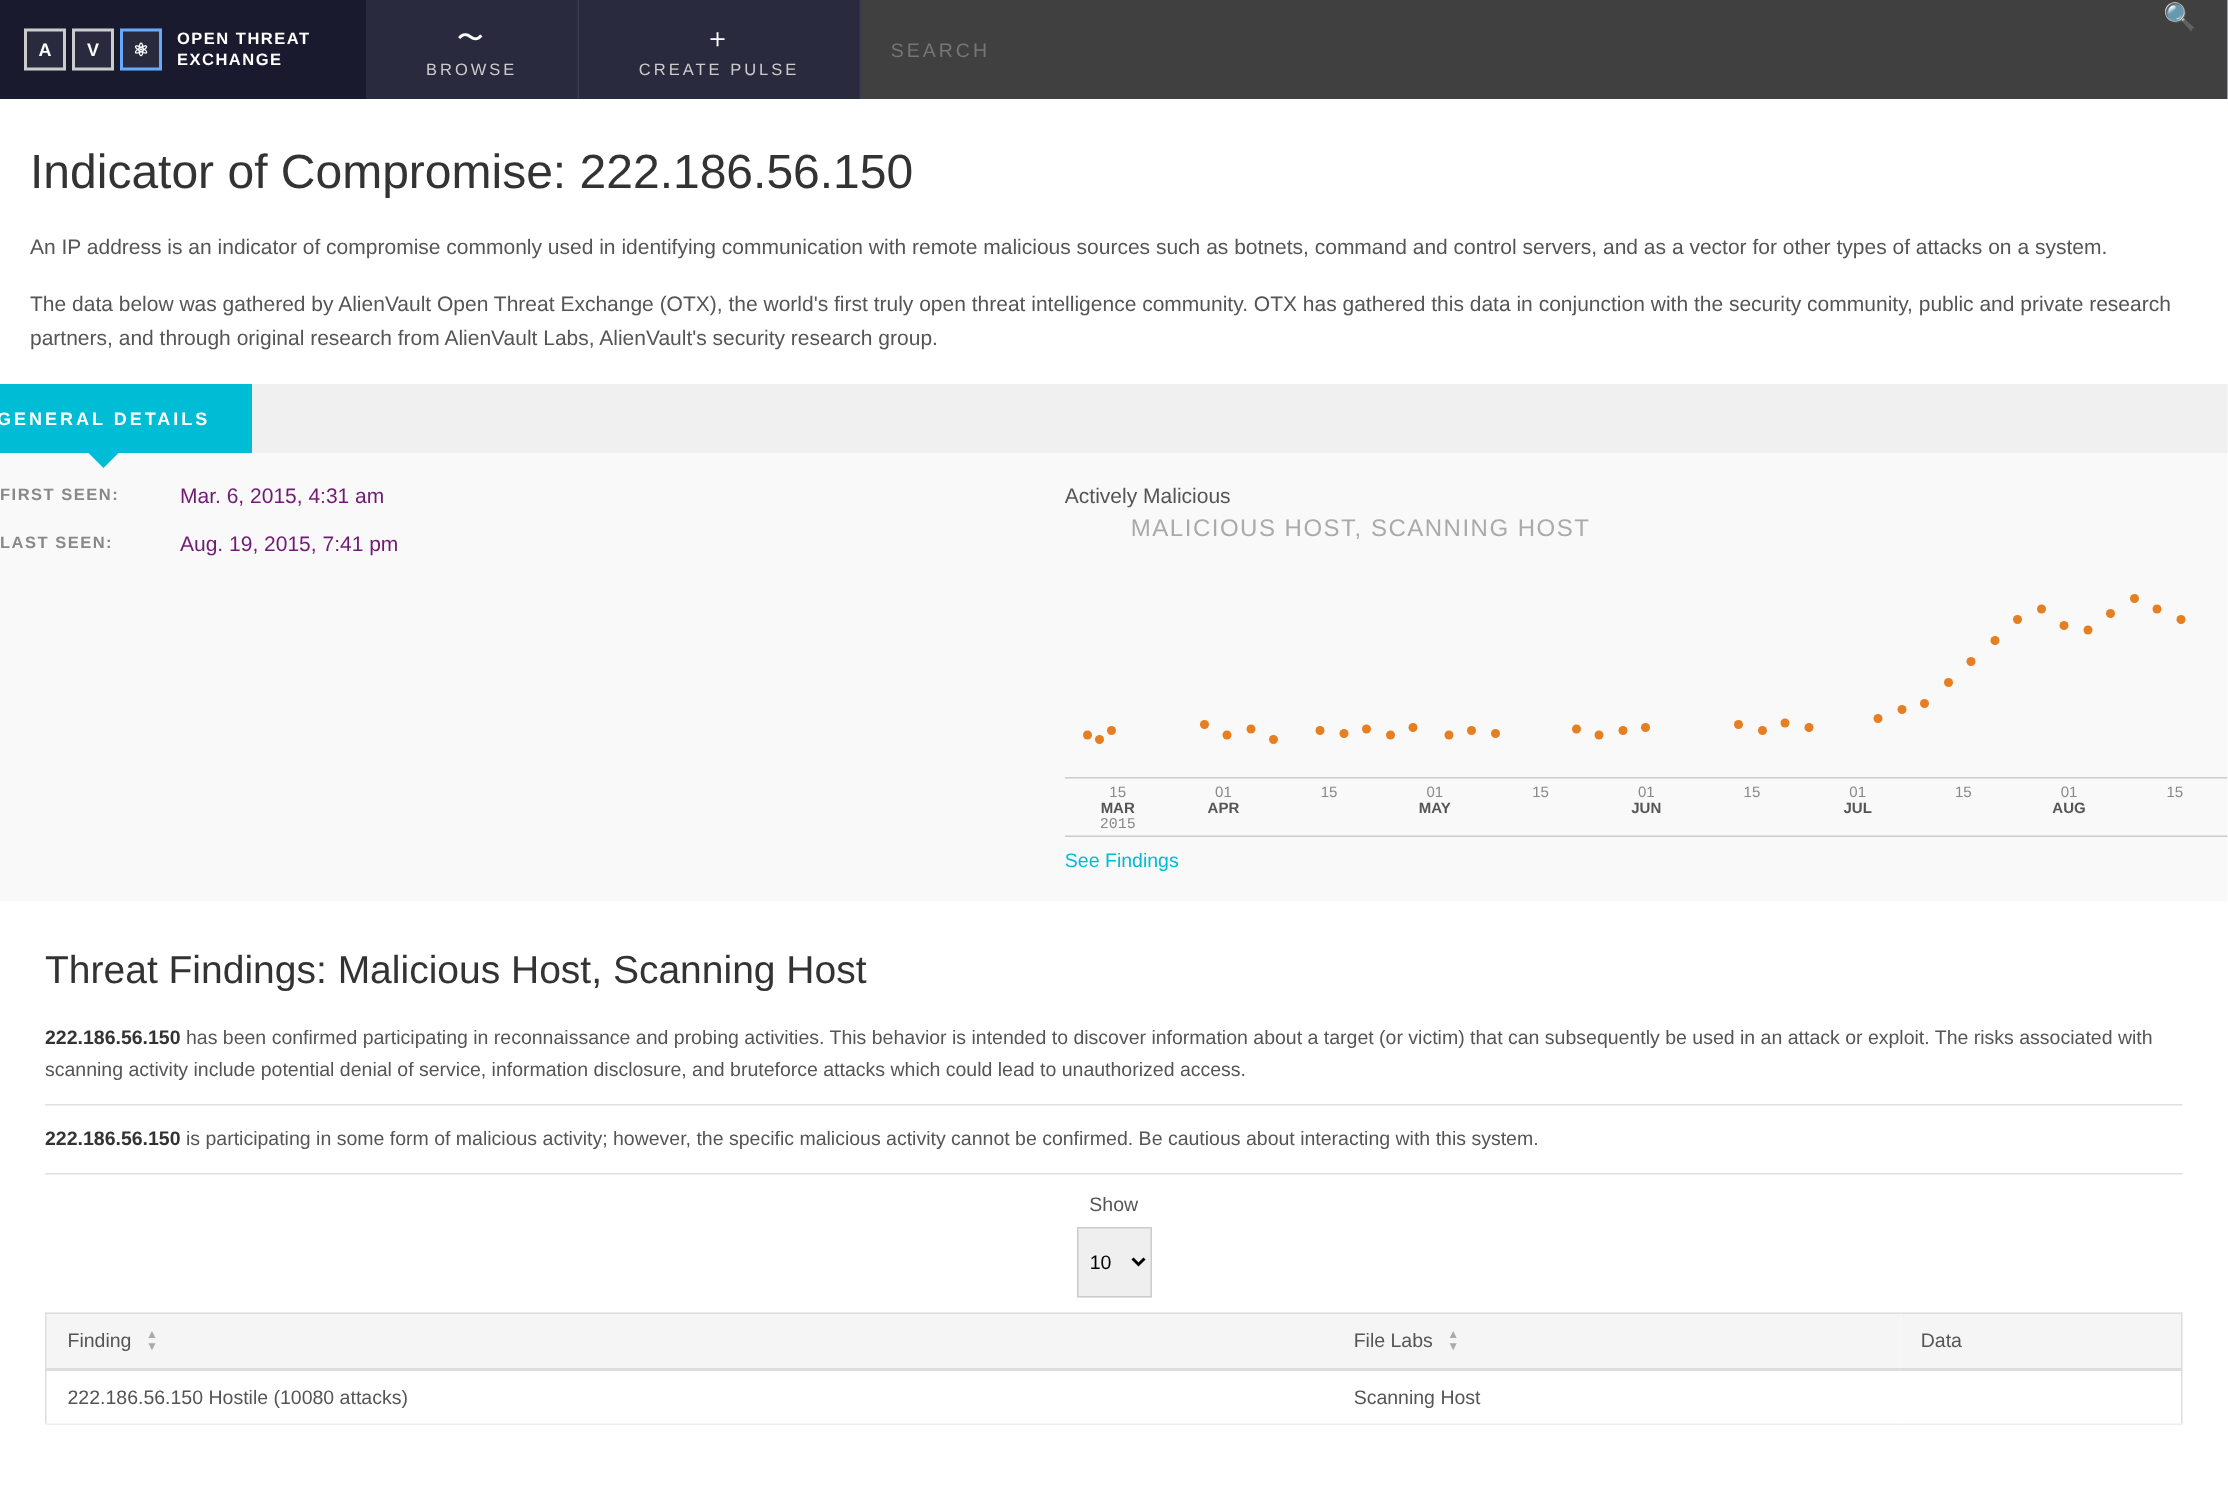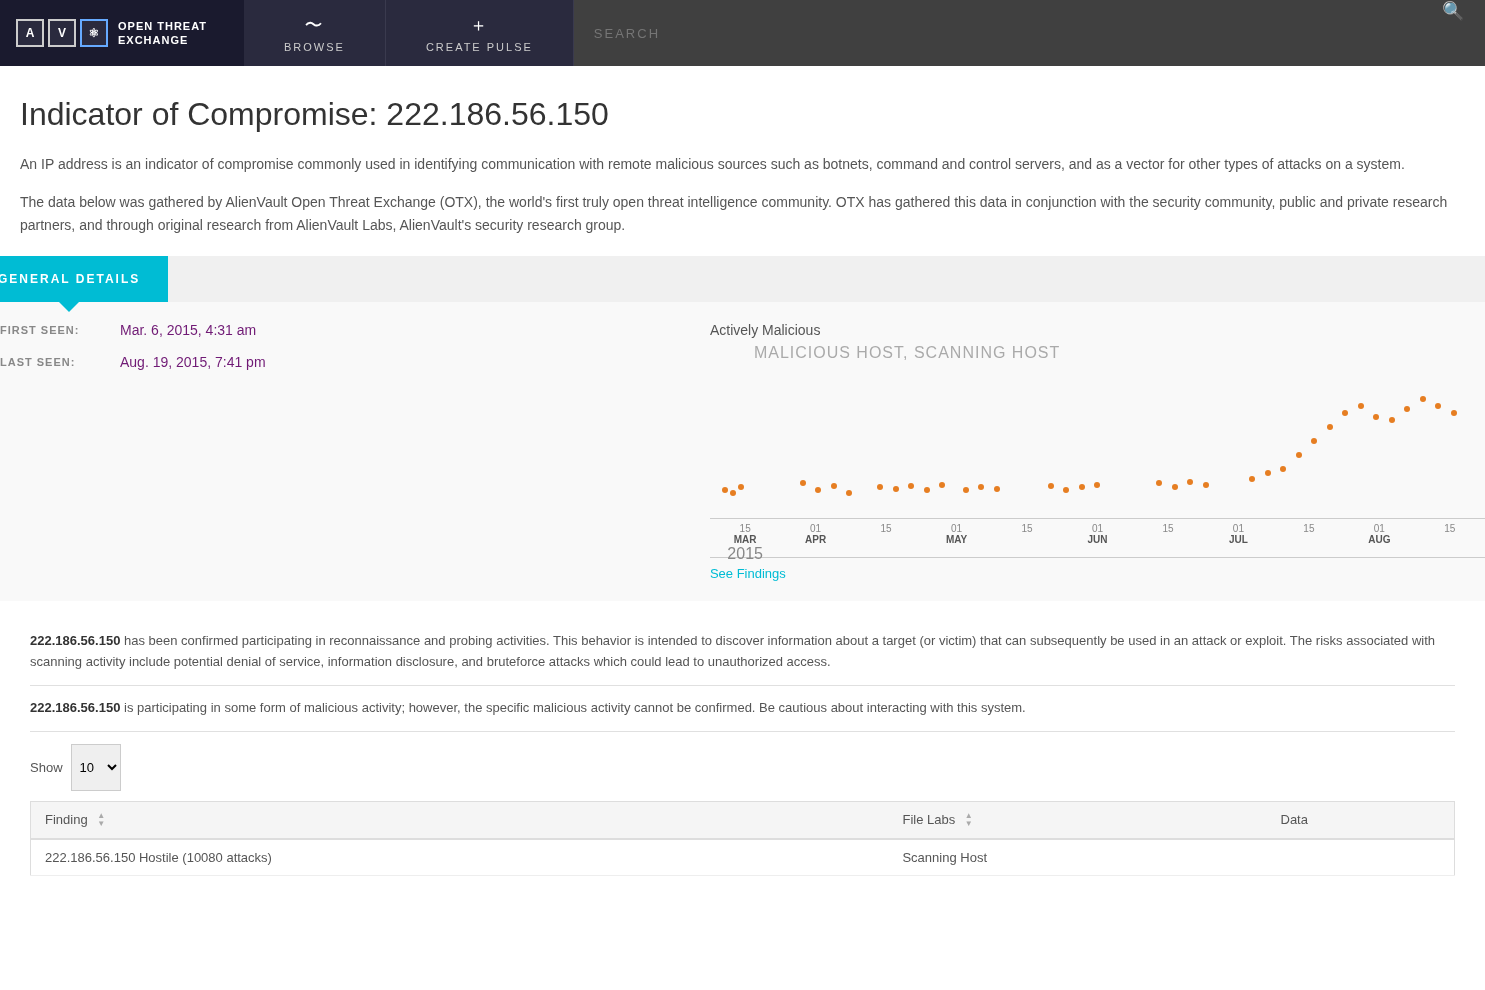--- a/index.html
+++ b/index.html
@@ -233,20 +233,21 @@
       font-weight: bold;
       color: #333;
     }
 
     
     .table-controls {
       display: flex;
       align-items: center;
       margin-bottom: 10px;
       gap: 8px;
+      flex-direction: column;
     }
     .show-label {
       font-size: 13px;
       color: #555;
     }
     .show-select {
       width: 50px;
       padding: 14px 4px;
       border: 1px solid #ccc;
       font-size: 13px;
@@ -385,21 +386,21 @@
             <div class="chart-dot" style="left: 92%; top: 15%;"></div>
             <div class="chart-dot" style="left: 94%; top: 20%;"></div>
             <div class="chart-dot" style="left: 96%; top: 25%;"></div>
           </div>
 
         <div style="display:flex; border-top:1px solid #ccc; padding-top:4px;">
 
           <div style="flex:1; text-align:center;">
             <div style="font-size:10px;color:#888;">15</div>
             <div style="font-size:10px;font-weight:bold;color:#555;">MAR</div>
-            <div style="font-size:16px;color:#888;">2015</div>
+            <div style="font-size:10px;color:#888;font-family:Liberation Mono, monospace;">2015</div>
           </div>
           <div style="flex:1; text-align:center;">
             <div style="font-size:10px;color:#888;">01</div>
             <div style="font-size:10px;font-weight:bold;color:#555;">APR</div>
           </div>
           <div style="flex:1; text-align:center;">
             <div style="font-size:10px;color:#888;">15</div>
           </div>
           <div style="flex:1; text-align:center;">
             <div style="font-size:10px;color:#888;">01</div>
@@ -431,20 +432,21 @@
           </div>
         </div>
       </div>
 
       <div class="see-findings">See Findings</div>
     </div>
   </div>
 </div>
 
 <div style="padding: 30px 30px 0 30px;">
+  <h2 class="findings-title">Threat Findings: Malicious Host, Scanning Host</h2>
 
   <p class="findings-description">
     <strong>222.186.56.150</strong><span> has been confirmed participating in reconnaissance and probing activities. This behavior is intended to discover information about a target (or victim) that can subsequently be used in an attack or exploit. The risks associated with scanning activity include potential denial of service, information disclosure, and bruteforce attacks which could lead to unauthorized access.</span>
   </p>
 
   <p class="findings-description">
     <strong>222.186.56.150</strong><span> is participating in some form of malicious activity; however, the specific malicious activity cannot be confirmed. Be cautious about interacting with this system.</span>
   </p>
 
   <div class="table-controls">

